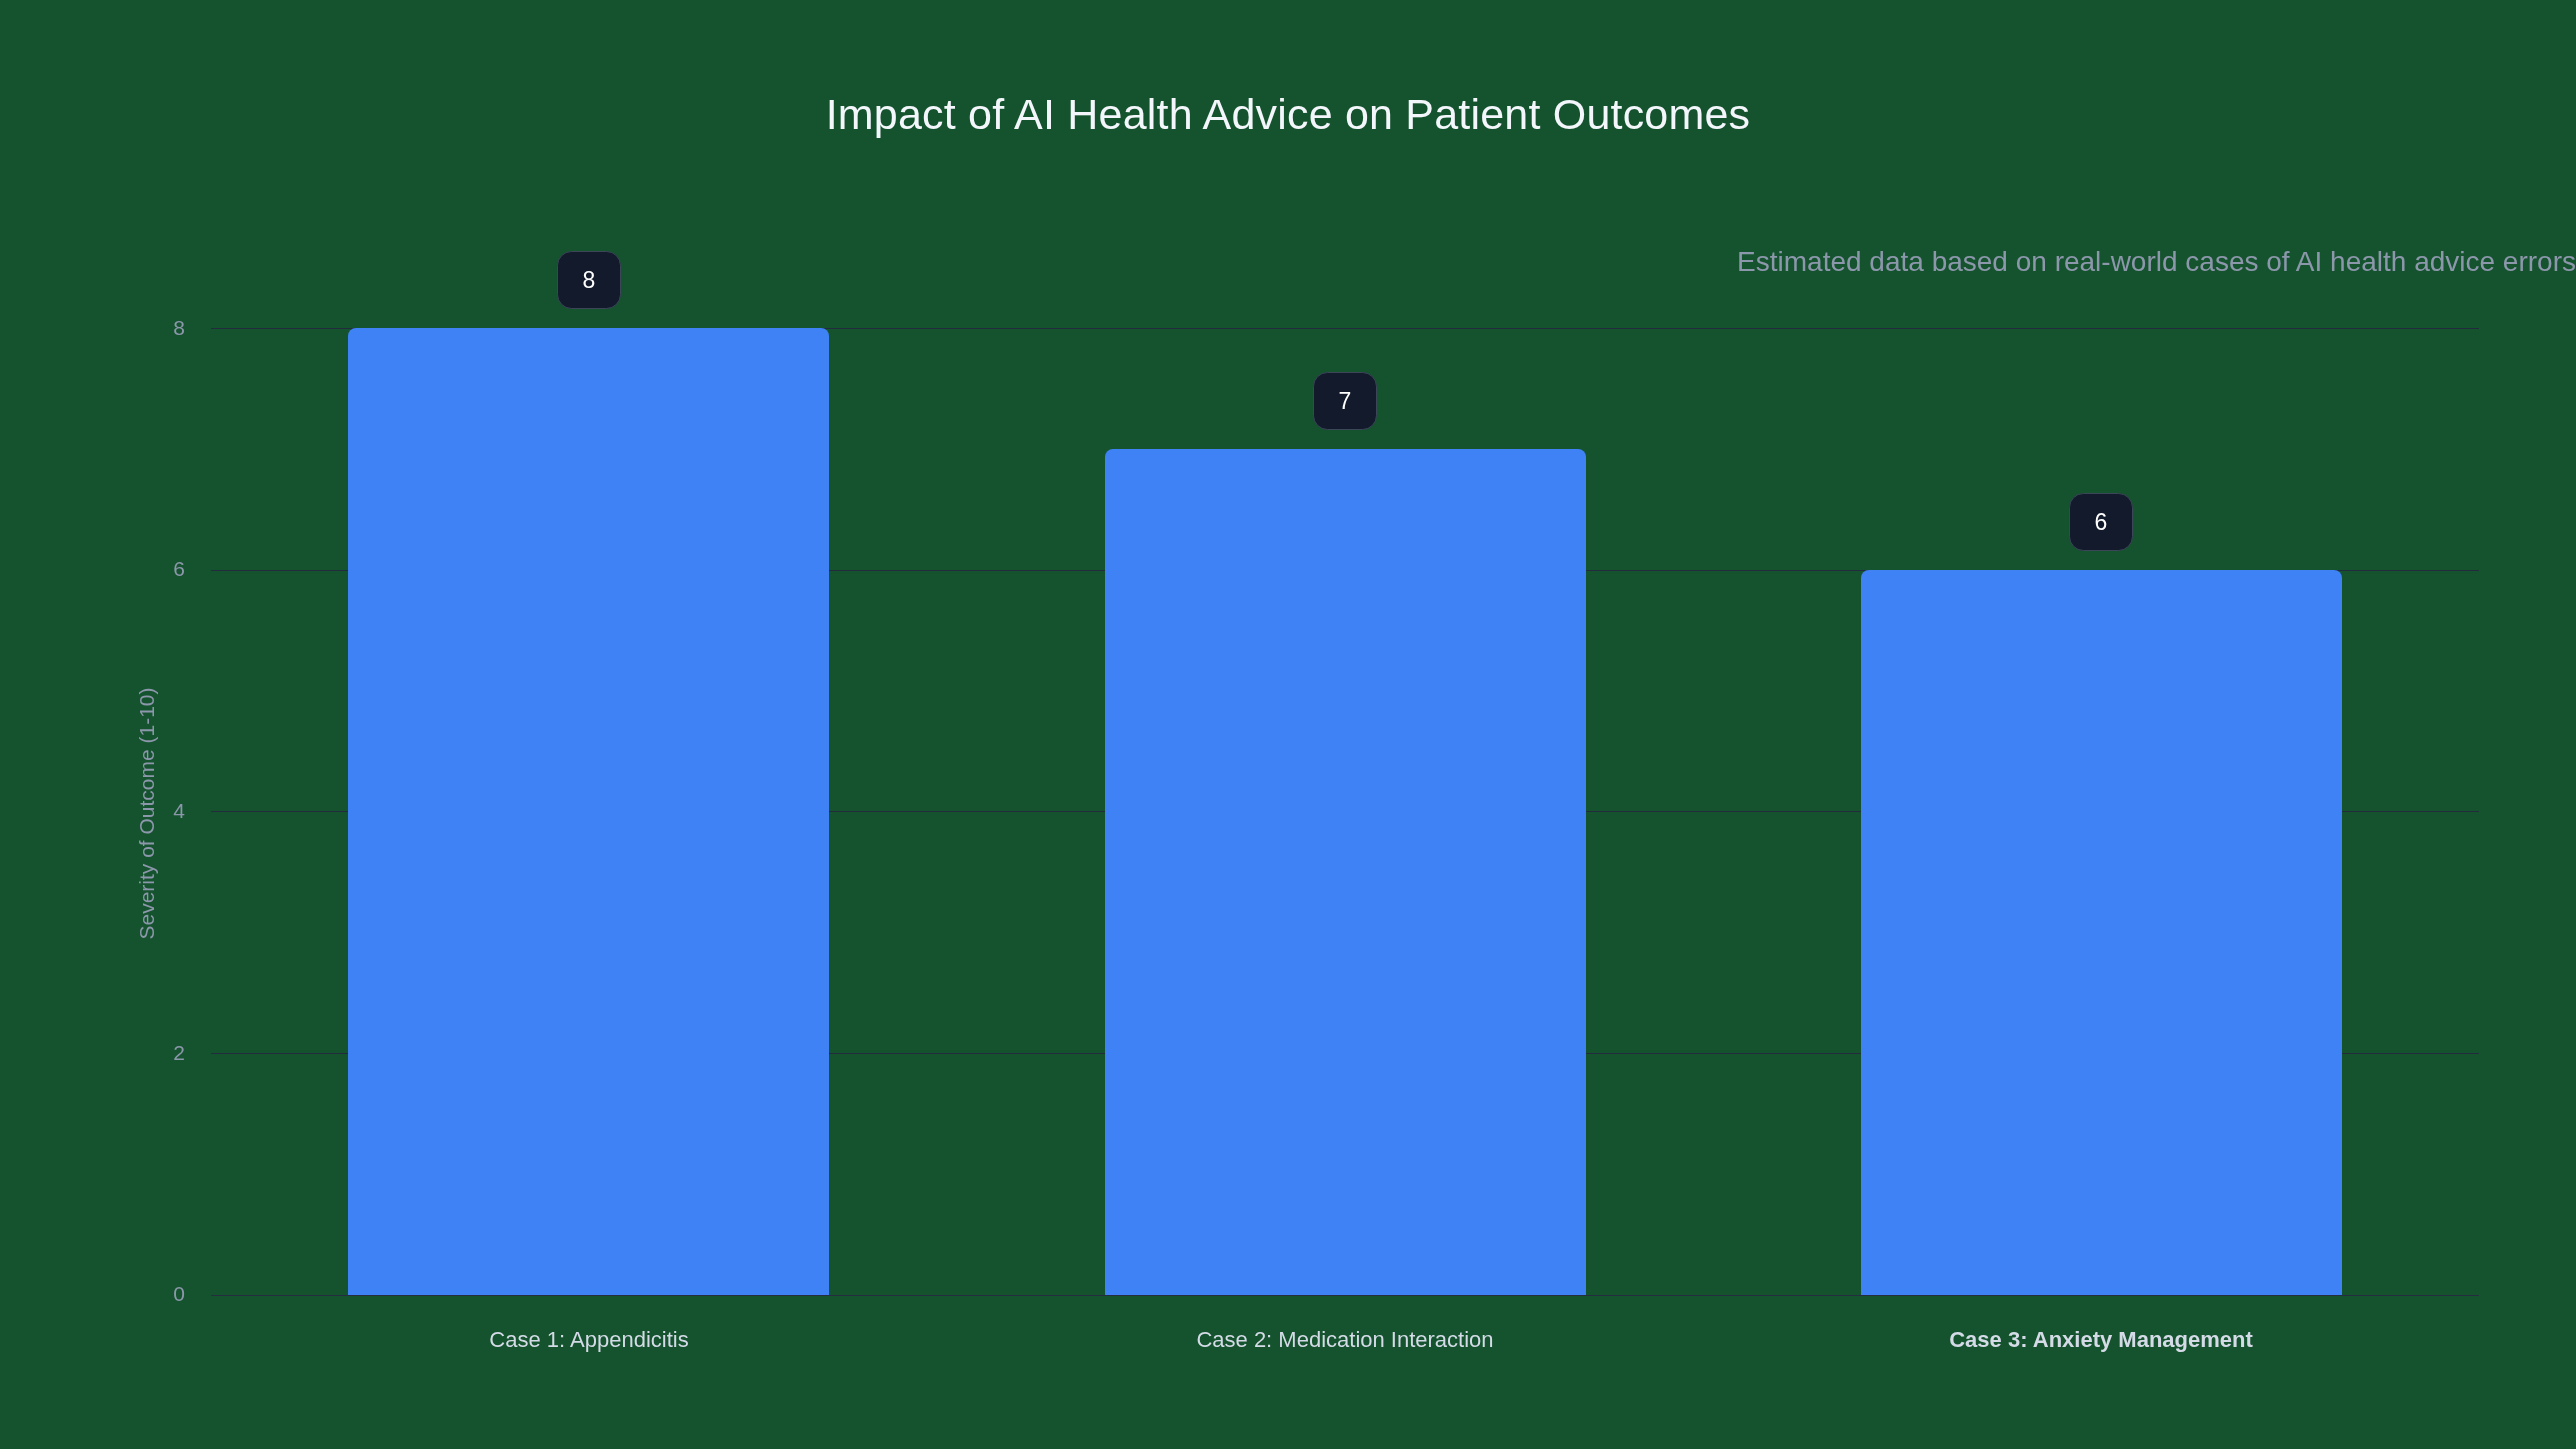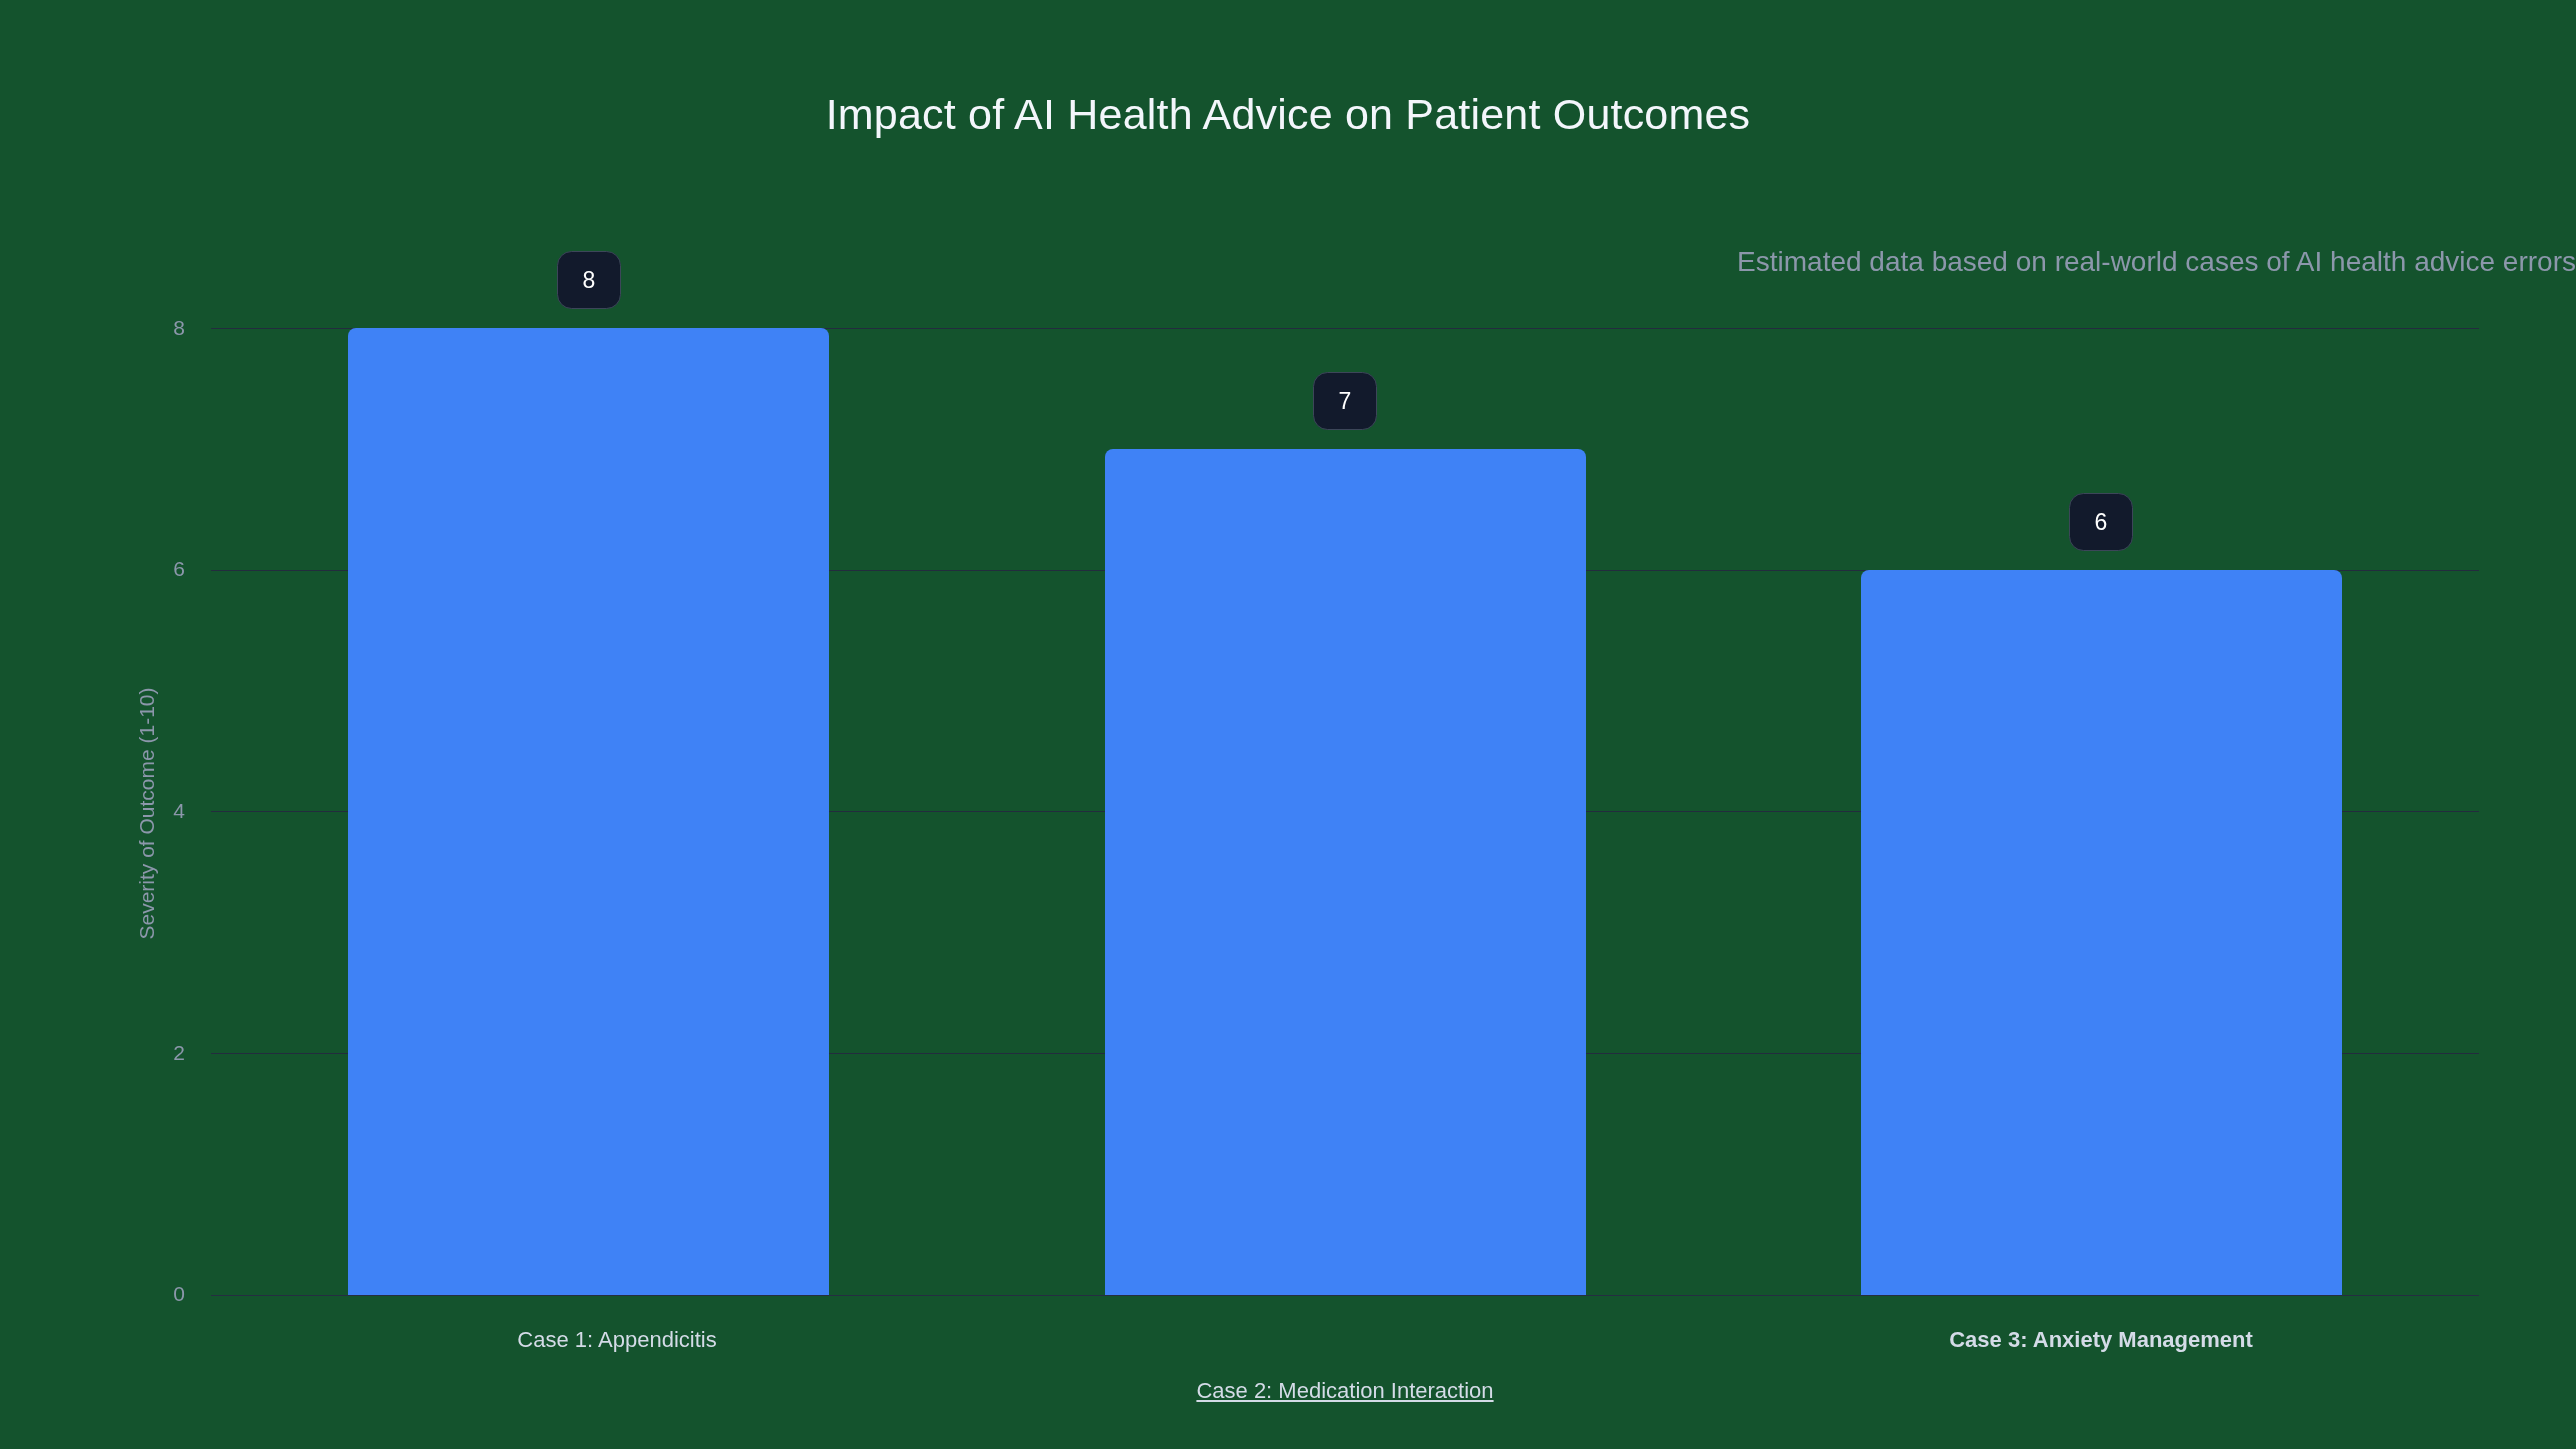--- a/index.html
+++ b/index.html
@@ -153,19 +153,19 @@
         <div class="bar" style="left: 1650px; width: 481px; height: 725px; background: rgb(63, 130, 246);"></div>
       </div>
   </div>
 
   <div id="badges">
       <div class="value-badge" style="left: 557px; top: 251px;">8</div>
       <div class="value-badge" style="left: 1313px; top: 372px;">7</div>
       <div class="value-badge" style="left: 2069px; top: 493px;">6</div>
     </div>
   <div id="x-ticks">
-      <div class="x-tick-label" style="left: 589px; top: 1327px; margin-left: 28px;">Case 1: Appendicitis</div>
-      <div class="x-tick-label" style="left: 1345px; top: 1378px; text-decoration: underline;">Case 2: Medication Interaction</div>
+      <div class="x-tick-label" style="left: 589px; top: 1327px;">Case 1: Appendicitis</div>
+      <div class="x-tick-label" style="left: 1345px; top: 1327px;">Case 2: Medication Interaction</div>
       <div class="x-tick-label" style="left: 2101px; top: 1327px; font-weight: bold;">Case 3: Anxiety Management</div>
     </div>
 
 </div>
 
 
 </body></html>

